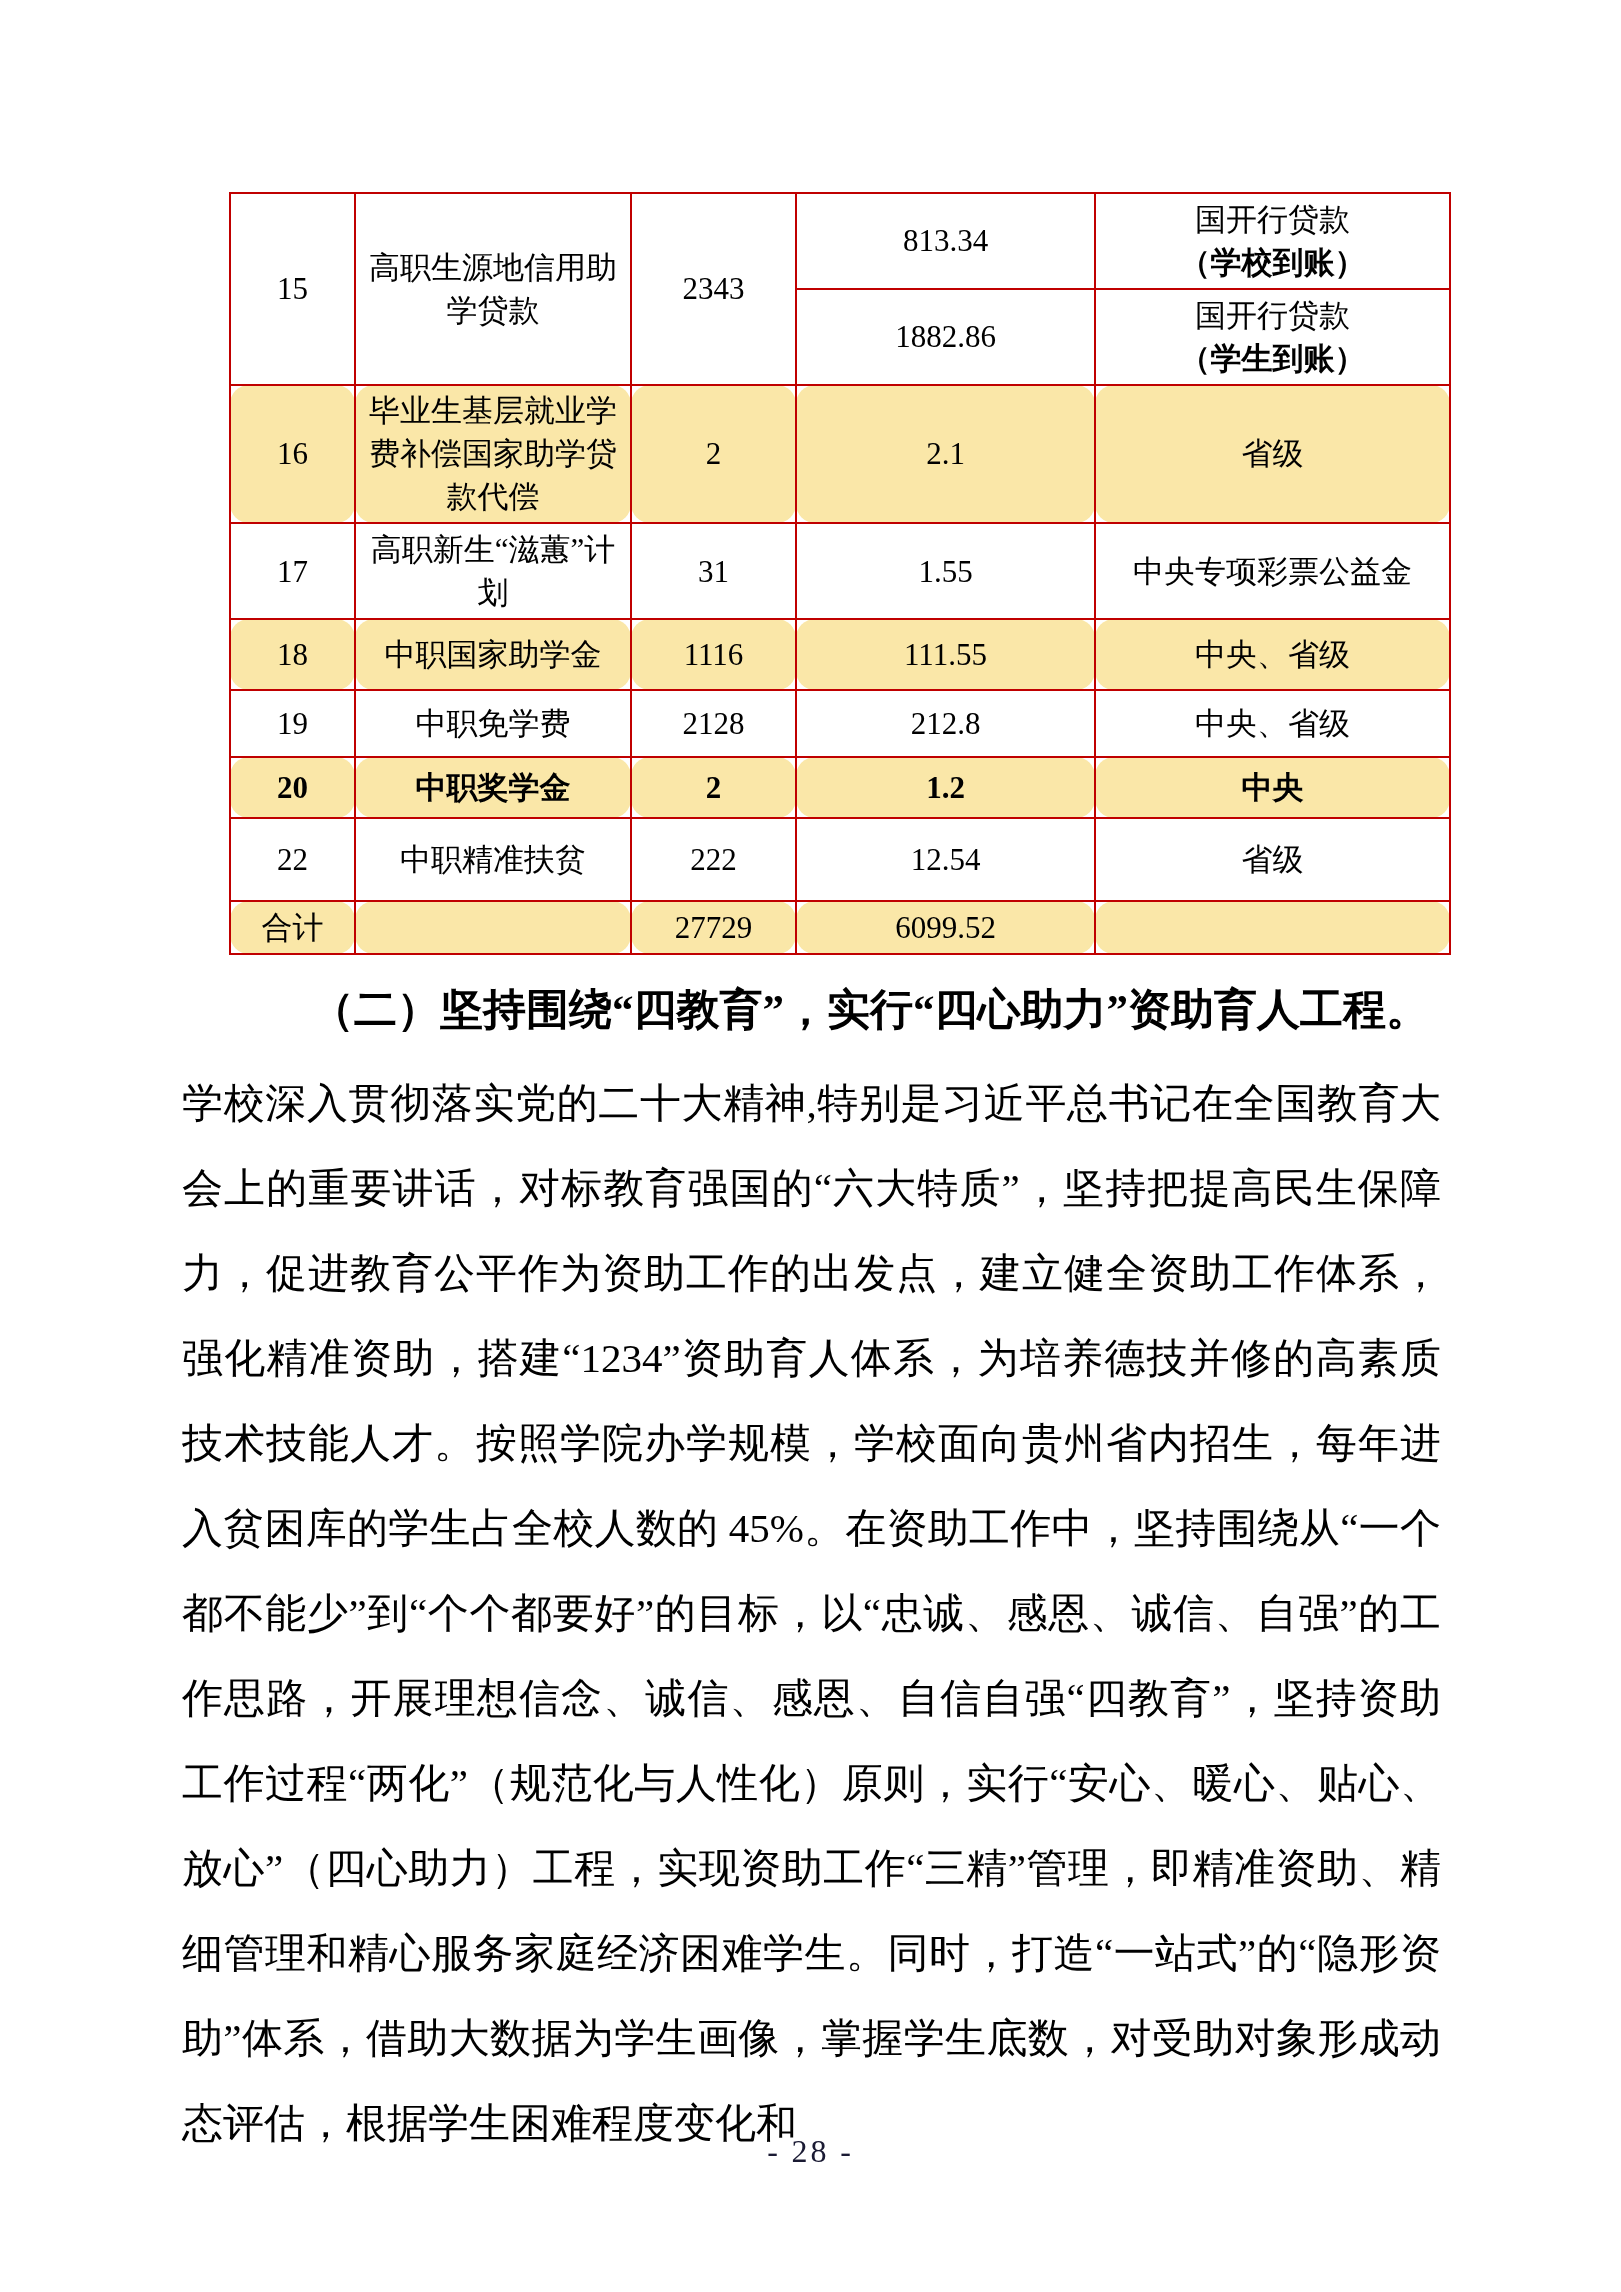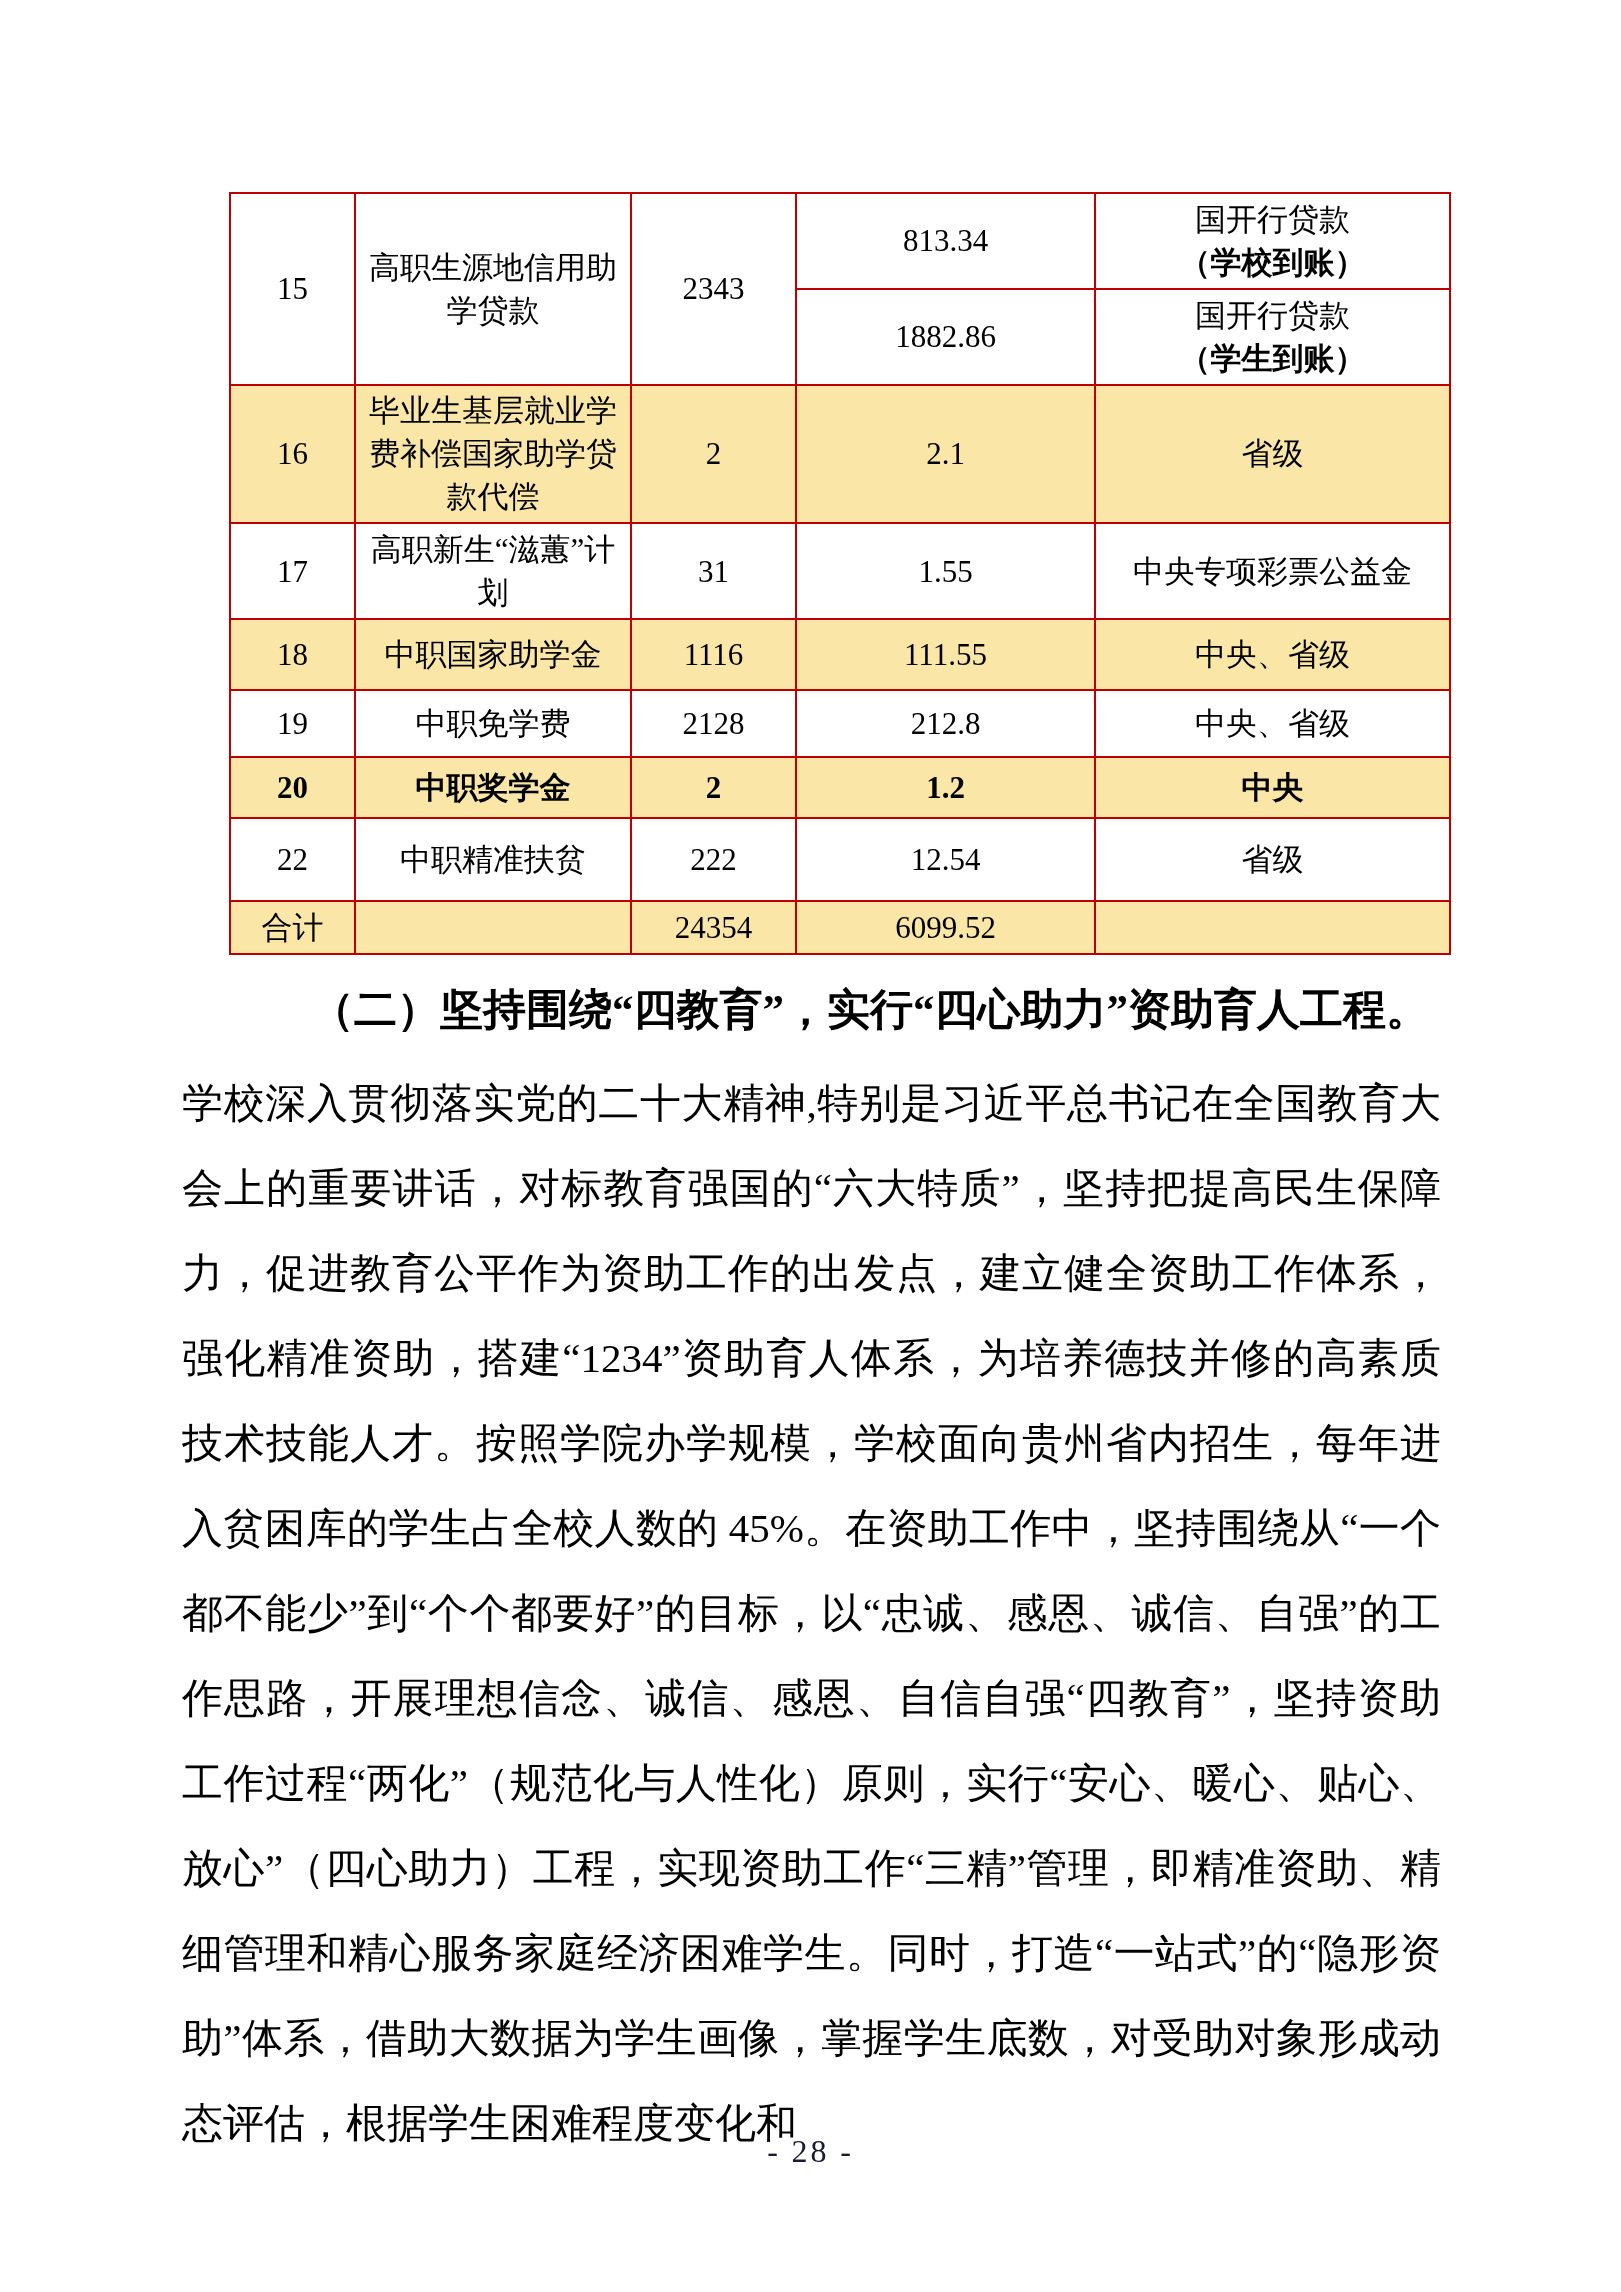--- a/index.html
+++ b/index.html
@@ -21,21 +21,21 @@
     font-size:31px;
     line-height:43px;
   }
   table.tbl td{
     border:2px solid var(--tbl-border,#C00000);
     text-align:center;
     vertical-align:middle;
     padding:3.9px 7.8px;
     overflow:hidden;
   }
-  tr.hl td{background:var(--tbl-hl,#FAE7A8);}
+  tr.hl td{background:var(--tbl-hl,#FAE7A8);border-radius:19px;}
   tr.r15a{height:80px;}
   tr.r15b{height:80px;padding-left:44px;}
   tr.r16{height:122px;}
   tr.r17{height:67px;}
   tr.r18{height:71px;}
   tr.r19{height:67px;}
   tr.r20{height:61px;font-weight:bold;}
   tr.r22{height:83px;}
   tr.rhj{height:41px;}
   .b{font-weight:bold;}
@@ -140,21 +140,21 @@
         <td>22</td>
         <td>中职精准扶贫</td>
         <td>222</td>
         <td>12.54</td>
         <td>省级</td>
       </tr>
 
       <tr class="rhj hl">
         <td>合计</td>
         <td></td>
-        <td>24354</td>
+        <td>27729</td>
         <td>6099.52</td>
         <td></td>
       </tr>
     </tbody>
   </table>
 
   <div class="heading">（二）坚持围绕“四教育”，实行“四心助力”资助育人工程。</div>
 
   <div class="bodytext">学校深入贯彻落实党的二十大精神,特别是习近平总书记在全国教育大会上的重要讲话，对标教育强国的“六大特质”，坚持把提高民生保障力，促进教育公平作为资助工作的出发点，建立健全资助工作体系，强化精准资助，搭建“1234”资助育人体系，为培养德技并修的高素质技术技能人才。按照学院办学规模，学校面向贵州省内招生，每年进入贫困库的学生占全校人数的 45%。在资助工作中，坚持围绕从“一个都不能少”到“个个都要好”的目标，以“忠诚、感恩、诚信、自强”的工作思路，开展理想信念、诚信、感恩、自信自强“四教育”，坚持资助工作过程“两化”（规范化与人性化）原则，实行“安心、暖心、贴心、放心”（四心助力）工程，实现资助工作“三精”管理，即精准资助、精细管理和精心服务家庭经济困难学生。同时，打造“一站式”的“隐形资助”体系，借助大数据为学生画像，掌握学生底数，对受助对象形成动态评估，根据学生困难程度变化和</div>
 

